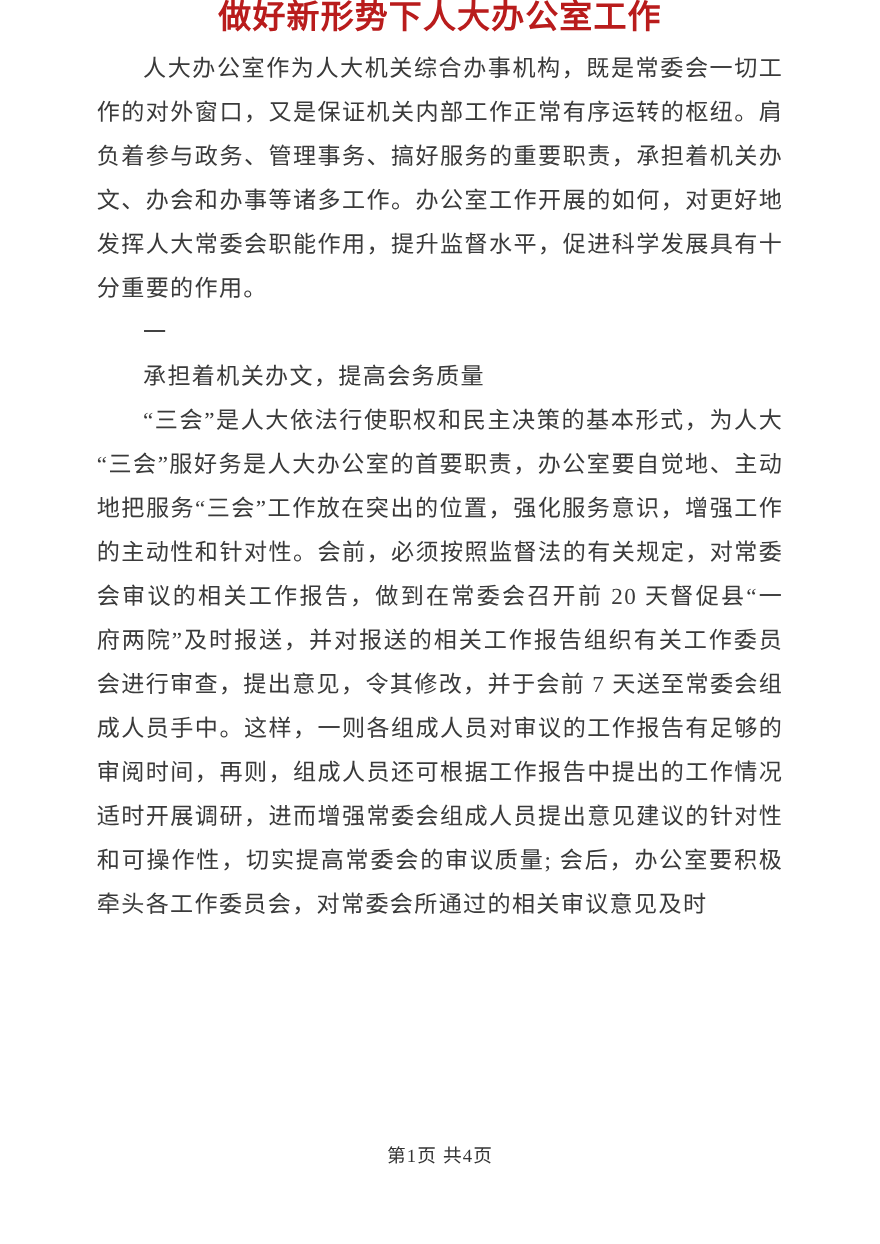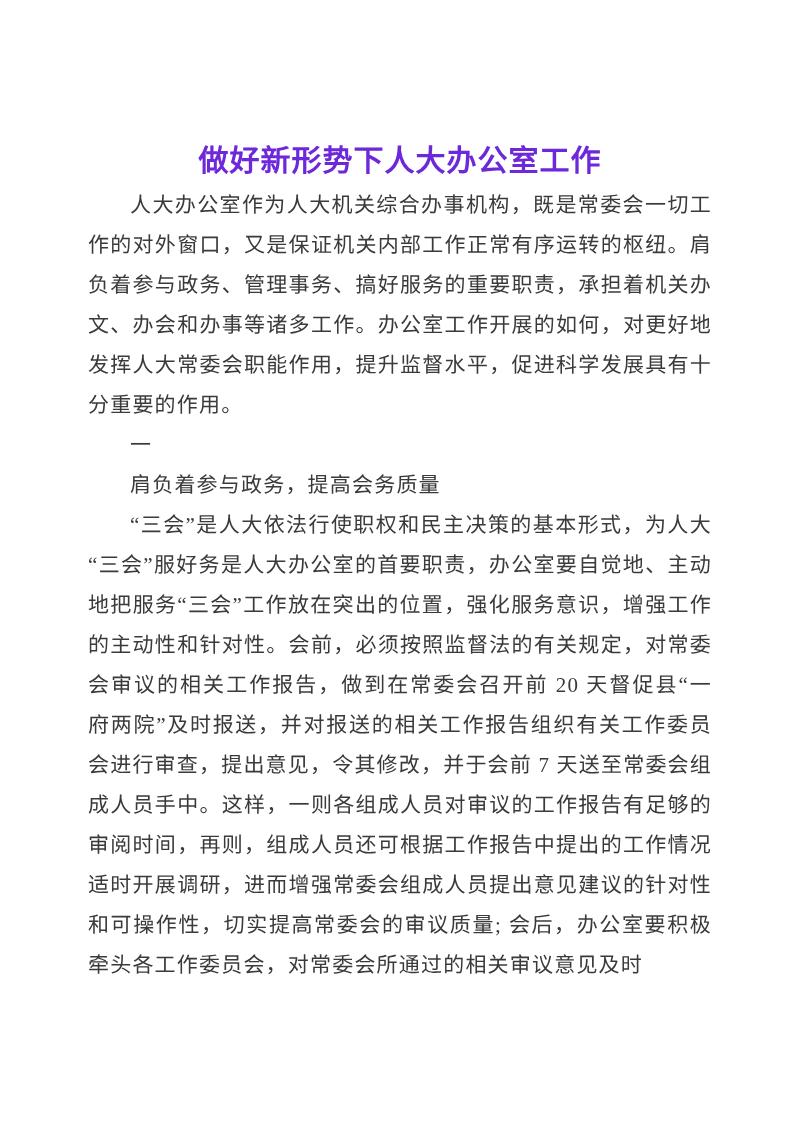--- a/index.html
+++ b/index.html
@@ -11,28 +11,27 @@
     position: relative;
     width: 800px;
     height: 1131px;
     background: #ffffff;
     overflow: hidden;
     font-family: "Liberation Serif", "DejaVu Serif", serif;
     color: #3a3a3a;
   }
   .doc-title {
     margin: 0;
-    padding-top: 143px;
     text-align: center;
     font-size: 30px;
     line-height: 36px;
     font-weight: bold;
-    color: #6d28d9;
+    color: #b91c1c;
     letter-spacing: 1px;
-    font-family: Liberation Sans, sans-serif;
+    font-family: Liberation Mono, monospace;
   }
   .content {
     width: 624px;
     margin: 6px auto 16px auto;
     font-size: 21px;
     line-height: 40px;
     letter-spacing: 1.2px;
     text-align: justify;
     text-justify: inter-ideograph;
     color: #3a3a3a;
@@ -56,18 +55,21 @@
 </head>
 <body>
 
 <div class="page">
 
   <h1 class="doc-title">做好新形势下人大办公室工作</h1>
 
   <div class="content">
     <p>人大办公室作为人大机关综合办事机构，既是常委会一切工作的对外窗口，又是保证机关内部工作正常有序运转的枢纽。肩负着参与政务、管理事务、搞好服务的重要职责，承担着机关办文、办会和办事等诸多工作。办公室工作开展的如何，对更好地发挥人大常委会职能作用，提升监督水平，促进科学发展具有十分重要的作用。</p>
     <p>一</p>
-    <p>肩负着参与政务，提高会务质量</p>
+    <p>承担着机关办文，提高会务质量</p>
     <p>“三会”是人大依法行使职权和民主决策的基本形式，为人大“三会”服好务是人大办公室的首要职责，办公室要自觉地、主动地把服务“三会”工作放在突出的位置，强化服务意识，增强工作的主动性和针对性。会前，必须按照监督法的有关规定，对常委会审议的相关工作报告，做到在常委会召开前 20 天督促县“一府两院”及时报送，并对报送的相关工作报告组织有关工作委员会进行审查，提出意见，令其修改，并于会前 7 天送至常委会组成人员手中。这样，一则各组成人员对审议的工作报告有足够的审阅时间，再则，组成人员还可根据工作报告中提出的工作情况适时开展调研，进而增强常委会组成人员提出意见建议的针对性和可操作性，切实提高常委会的审议质量; 会后，办公室要积极牵头各工作委员会，对常委会所通过的相关审议意见及时</p>
   </div>
 
+  <div class="page-footer">
+    <span>第1页 共4页</span>
+  </div>
 
 </div>
 
 </body></html>

